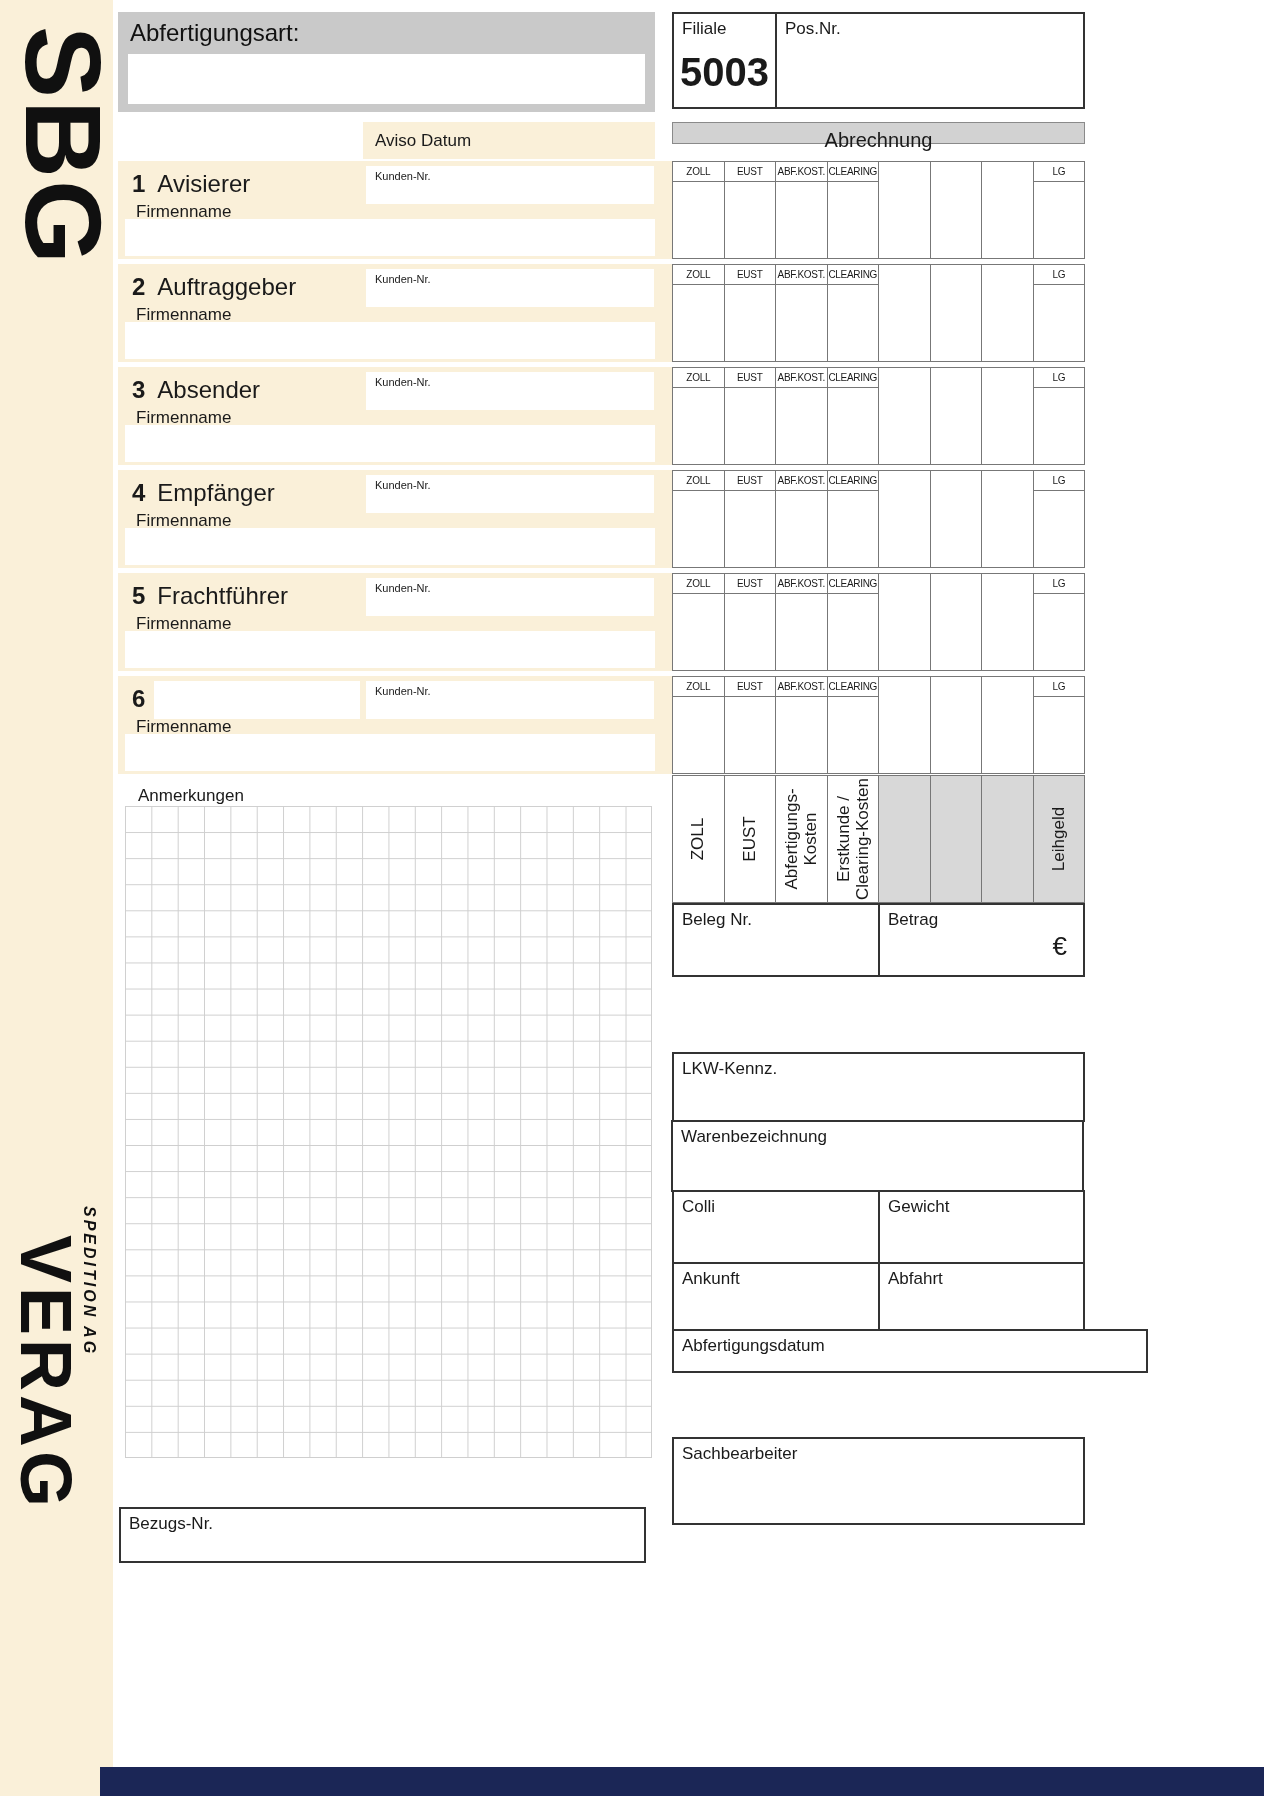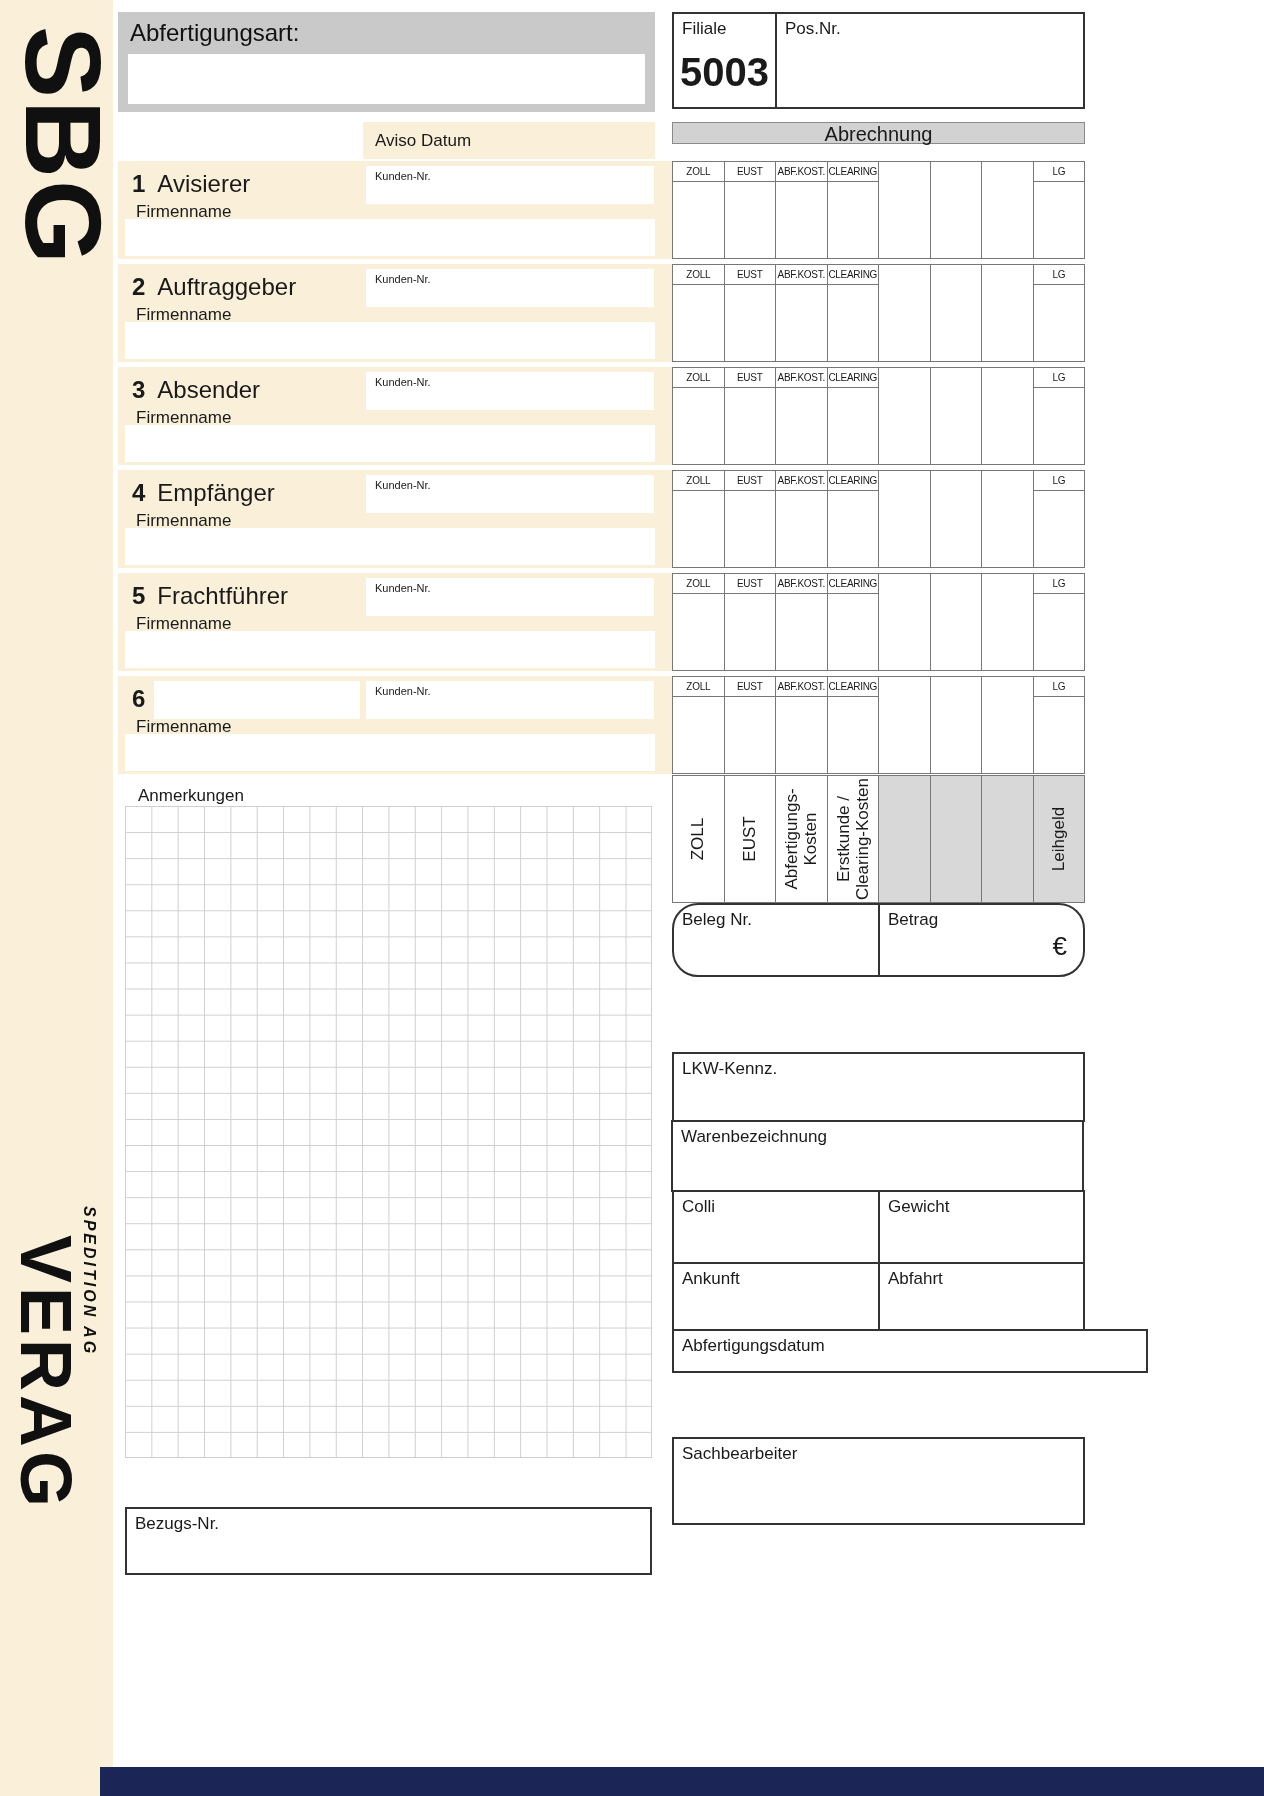--- a/index.html
+++ b/index.html
@@ -25,21 +25,21 @@
   .filiale-box { left:672px; top:12px; width:413px; height:97px; background:#fff; border:2px solid #333; display:flex; }
   .fil-cell { width:103px; border-right:2px solid #333; position:relative; }
   .pos-cell { flex:1; position:relative;padding-left:36px; }
   .lbl { position:absolute; left:8px; top:5px; font-size:17px; }
   .fil-val { position:absolute; left:6px; top:36px; font-size:40px; font-weight:bold; letter-spacing:0px; }
 
   .aviso-box { left:363px; top:122px; width:292px; height:37px; background:#faf0d9; }
   .aviso-box span { position:absolute; left:12px; top:9px; font-size:17px; }
 
   .abr-header { left:672px; top:122px; width:413px; height:22px; background:#d2d2d2; border:1px solid #8a8a8a;
-                text-align:center; font-size:20px; }
+                text-align:center; font-size:20px; padding-top:6px; }
 
   
   .party { position:absolute; left:118px; width:554px; height:98px; background:#faf0d9; }
   .party-head { position:absolute; left:14px; top:9px; font-size:24px; white-space:nowrap; }
   .pnum { font-weight:bold; margin-right:12px; }
   .kunden-box { position:absolute; left:248px; top:5px; width:288px; height:38px; background:#fff; }
   .kunden-box span { position:absolute; left:9px; top:4px; font-size:11px; }
   .firma-label { position:absolute; left:18px; top:41px; font-size:17px; }
   .firma-box { position:absolute; left:7px; top:58px; width:530px; height:37px; background:#fff; }
   .role-box { position:absolute; left:36px; top:5px; width:206px; height:38px; background:#fff; }
@@ -70,21 +70,21 @@
 
   
   .anm-label { left:138px; top:786px; font-size:17px; }
   .anm-grid { left:125px; top:806px; width:527px; height:652px; background:#fff;
               background-image:
                 linear-gradient(to right, #cfcfcf 1px, transparent 1px),
                 linear-gradient(to bottom, #cfcfcf 1px, transparent 1px);
               background-size:26.35px 26.08px;
               border-right:1px solid #cfcfcf; border-bottom:1px solid #cfcfcf; }
 
-  .bezugs-box { left:125px; top:1507px; width:527px; height:68px; background:#fff; border:2px solid #333; }
+  .bezugs-box { left:119px; top:1507px; width:527px; height:56px; background:#fff; border:2px solid #333; }
 
   .navy-bar { left:100px; top:1767px; width:1164px; height:29px; background:#1b2656; }
 </style>
 </head>
 <body>
 
 <div class="page">
 
   <div class="abs strip"></div>
   <div class="abs sbg">SBG</div>
@@ -319,21 +319,21 @@
         <div class="vtext">Erstkunde / Clearing-Kosten</div>
       </div>
     <div class="abr-fcell gray"></div>
     <div class="abr-fcell gray"></div>
     <div class="abr-fcell gray"></div>
     <div class="abr-fcell gray">
         <div class="vtext">Leihgeld</div>
       </div>
   </div>
 
-  <div class="box split" style="left:672px; top:903px; width:413px; height:74px;border-radius:26px;">
+  <div class="box split" style="left:672px; top:903px; width:413px; height:74px;">
     <div>
       <div class="lbl">Beleg Nr.</div>
     </div>
     <div>
       <div class="lbl">Betrag</div>
       <div class="euro">€</div>
     </div>
   </div>
 
   <div class="box" style="left:672px; top:1052px; width:413px; height:70px;">

